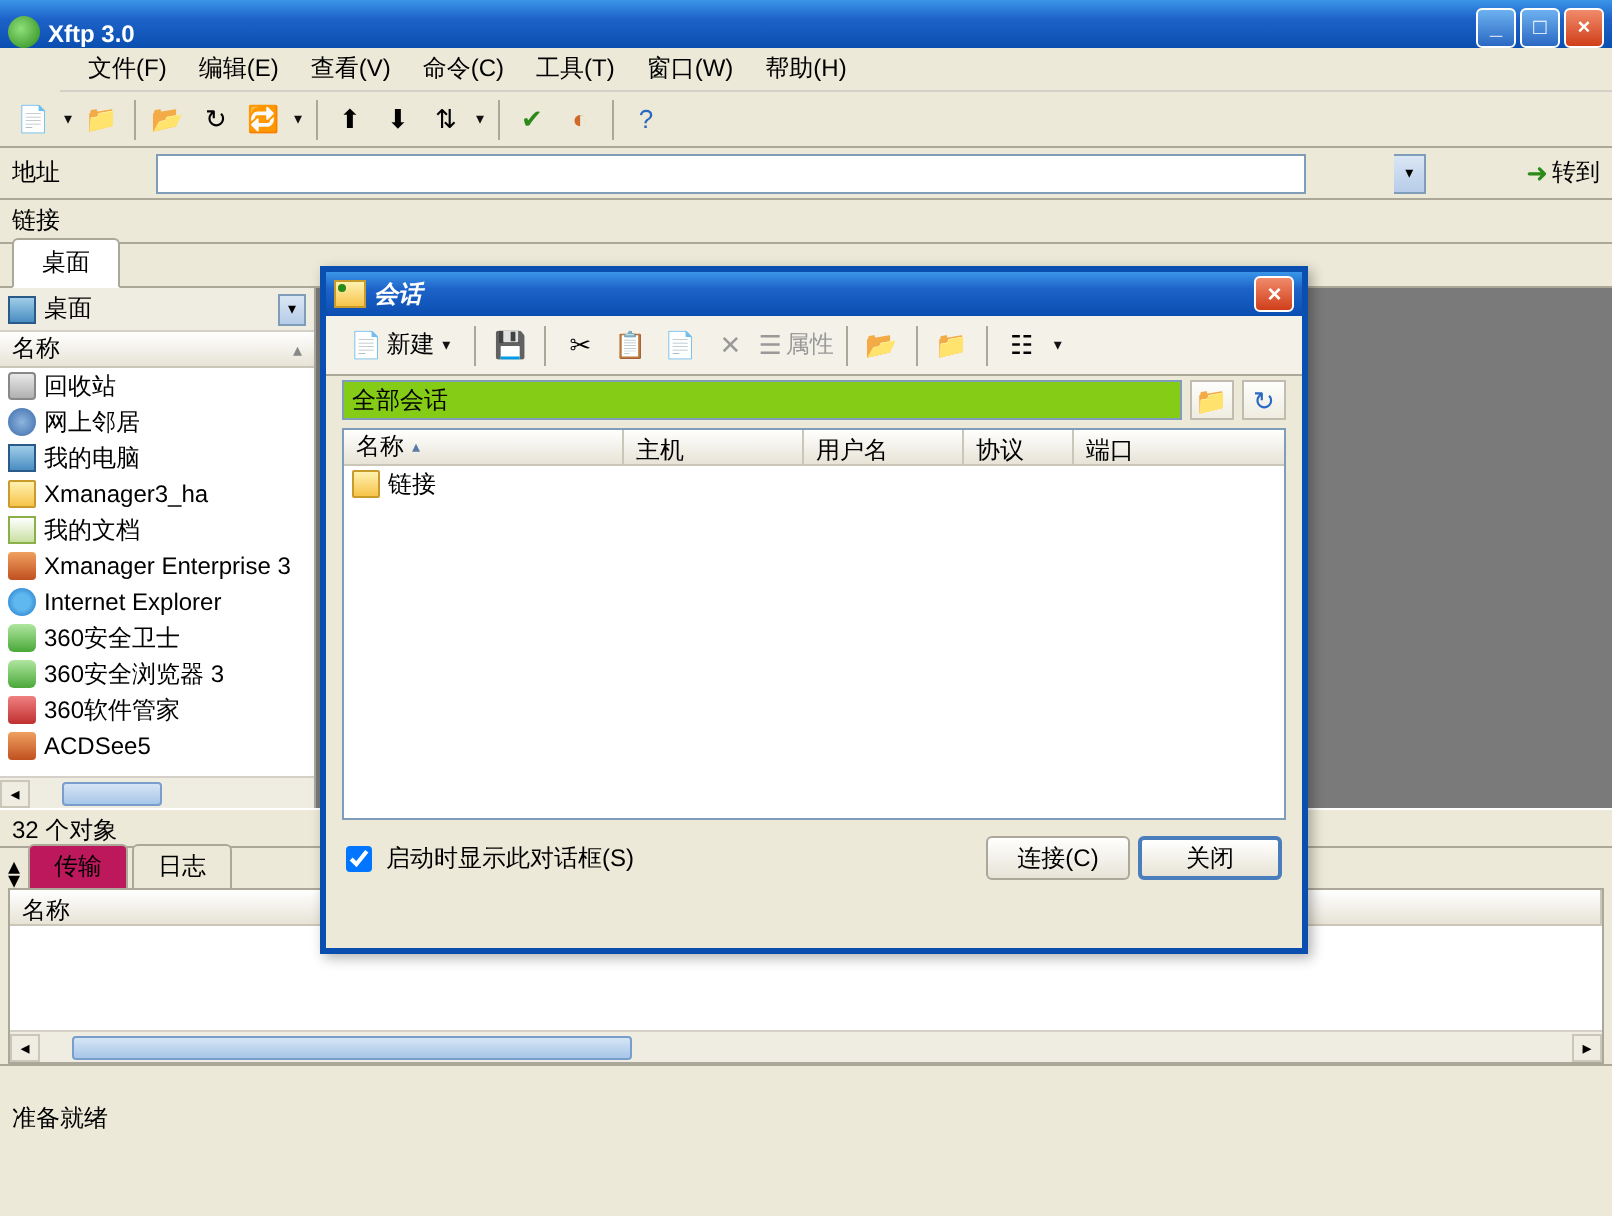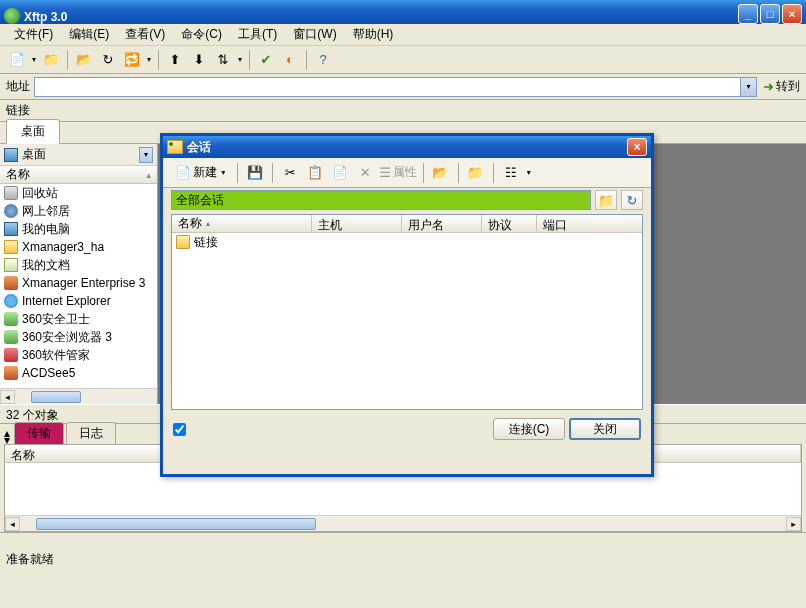--- a/index.html
+++ b/index.html
@@ -6,31 +6,31 @@
 body { background: #ece9d8; width: 806px; height: 608px; overflow: hidden; position: relative; }
 
 
 .titlebar { height: 24px; background: linear-gradient(#3a95e8,#1d62c8 40%,#0a4eb0); display: flex; align-items: flex-end; padding: 0 4px; color: #fff; }
 .titlebar .appicon { width: 16px; height: 16px; background: radial-gradient(circle at 40% 40%,#8fe07a,#2b8a1a); border-radius: 50%; margin-right: 4px; }
 .titlebar .title { flex: 1; font-weight: bold; }
 .winbtn { width: 20px; height: 20px; margin-left: 2px; border: 1px solid #fff; border-radius: 3px; display: flex; align-items: center; justify-content: center; background: linear-gradient(#6db1f0,#2a68c3); color: #fff; font-weight: bold; font-size: 11px; cursor: pointer; }
 .winbtn.close { background: linear-gradient(#f08b6b,#d03e1a); }
 
 
-.menubar { height: 22px; background: #ece9d8; display: flex; align-items: center; padding: 0 6px; border-bottom: 1px solid #d4d0c8; }
+.menubar { height: 22px; background: #ece9d8; display: flex; align-items: center; padding: 0 6px; border-bottom: 1px solid #d4d0c8; margin-left: 30px; }
 .menubar span { padding: 2px 8px; cursor: default; }
 
 
 .toolbar { height: 28px; background: #ece9d8; display: flex; align-items: center; padding: 0 6px; border-bottom: 1px solid #aca899; gap: 2px; }
 .tbtn { width: 22px; height: 22px; display: flex; align-items: center; justify-content: center; cursor: pointer; border-radius: 2px; }
 .tsep { width: 1px; height: 20px; background: #aca899; margin: 0 3px; }
 .drop { width: 8px; font-size: 8px; color: #111; text-align: center; }
 
 
-.addrbar { height: 26px; background: #ece9d8; display: flex; align-items: center; padding: 0 6px; border-bottom: 1px solid #aca899; }
+.addrbar { height: 26px; background: #ece9d8; display: flex; align-items: center; padding: 0 6px; border-bottom: 1px solid #aca899; gap: 44px; }
 .addrbar .lbl { margin-right: 4px; }
 .addrbar input { flex: 1; height: 20px; border: 1px solid #7f9db9; padding: 0 3px; background: #fff; }
 .addrbar .combo-drop { width: 16px; height: 20px; border: 1px solid #7f9db9; border-left: none; background: linear-gradient(#dbe6f4,#b6cce8); display:flex; align-items:center; justify-content:center; font-size:8px; }
 .addrbar .go { margin-left: 6px; display: flex; align-items:center; gap: 2px; cursor: pointer; }
 
 
 .linksbar { height: 22px; background: #ece9d8; display: flex; align-items: center; padding: 0 6px; border-bottom: 1px solid #aca899; }
 
 
 .tabs { height: 22px; background: #ece9d8; display: flex; align-items: flex-end; padding: 0 6px; border-bottom: 1px solid #aca899; }
@@ -74,21 +74,21 @@
 .xferhdr > div { padding:2px 6px; border-right:1px solid #cbc7b8; }
 .xfer .body { height:52px; }
 .xfer .scroll-h { position:absolute; bottom:0; left:0; right:0;}
 .xfer .scroll-h .thumb { width:280px; }
 .xfer .scroll-h .arrow:last-of-type { margin-left:auto;}
 
 .status { height: 20px; background:#ece9d8; border-top:1px solid #aca899; padding:18px 6px; }
 
 
 .dialog { position:absolute; left:160px; top:133px; width:494px; height:344px; border:3px solid #0a4eb0; background:#ece9d8; box-shadow: 2px 2px 6px rgba(0,0,0,.3);}
-.dialog .dtitle { height:22px; background:linear-gradient(#3a95e8,#1d62c8 40%,#0a4eb0); display:flex; align-items:center; padding:0 4px; color:#fff;}
+.dialog .dtitle { height:22px; background:linear-gradient(#3a95e8,#1d62c8 40%,#0a4eb0); display:flex; align-items:center; padding:0 4px; color:#fff;font-style:italic;}
 .dialog .dtitle .dicon { width:16px; height:14px; background:linear-gradient(#fff2b0,#f7c34a); border:1px solid #c89b2a; margin-right:4px; position:relative;}
 .dialog .dtitle .dicon:before { content:""; position:absolute; left:1px; top:1px; width:4px; height:4px; background:#2b8a1a; border-radius:50%;}
 .dialog .dtitle .t { flex:1; font-weight:bold;}
 .dialog .close { width:20px; height:18px; background:linear-gradient(#f08b6b,#d03e1a); border:1px solid #fff; border-radius:3px; display:flex;align-items:center;justify-content:center; color:#fff; font-weight:bold; cursor:pointer;}
 .dtoolbar { height:30px; display:flex; align-items:center; padding:0 8px; gap:3px; border-bottom:1px solid #aca899; background:#f4f2e8;}
 .dtoolbar .new { display:flex; align-items:center; gap:2px; padding:2px 4px;}
 .dtoolbar .props { display:flex; align-items:center; gap:2px; color:#999;}
 .dpath { height:24px; display:flex; align-items:center; padding:0 8px; gap:4px;}
 .dpath input { flex:1; height:20px; border:1px solid #7f9db9; padding:0 4px; background:#84cc16;}
 .dpath .pbtn { width:22px; height:20px; border:1px solid #c0bcb0; background:linear-gradient(#fdfdfc,#efede0); display:flex;align-items:center;justify-content:center; cursor:pointer;}
@@ -348,17 +348,18 @@
       <div style="width:55px">协议</div>
       <div style="flex:1;border-right:none">端口</div>
     </div>
     <div class="row">
       <span class="icon ic-folder"></span>
       <span>链接</span>
     </div>
   </div>
   <div class="dfooter">
     <input type="checkbox" checked="" style="">
+    <span>启动时显示此对话框(S)</span>
     <div class="spacer"></div>
     <button>连接(C)</button>
     <button class="primary">关闭</button>
   </div>
 </div>
 
 </body></html>

